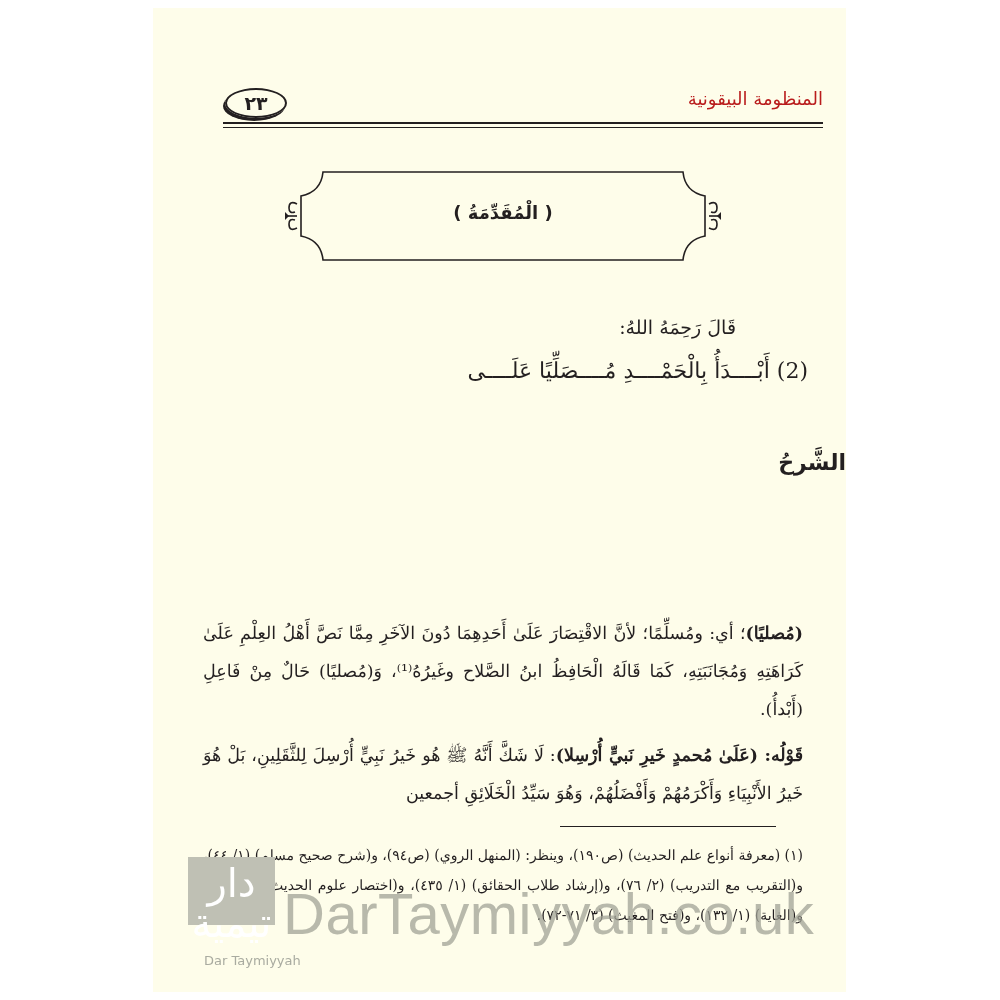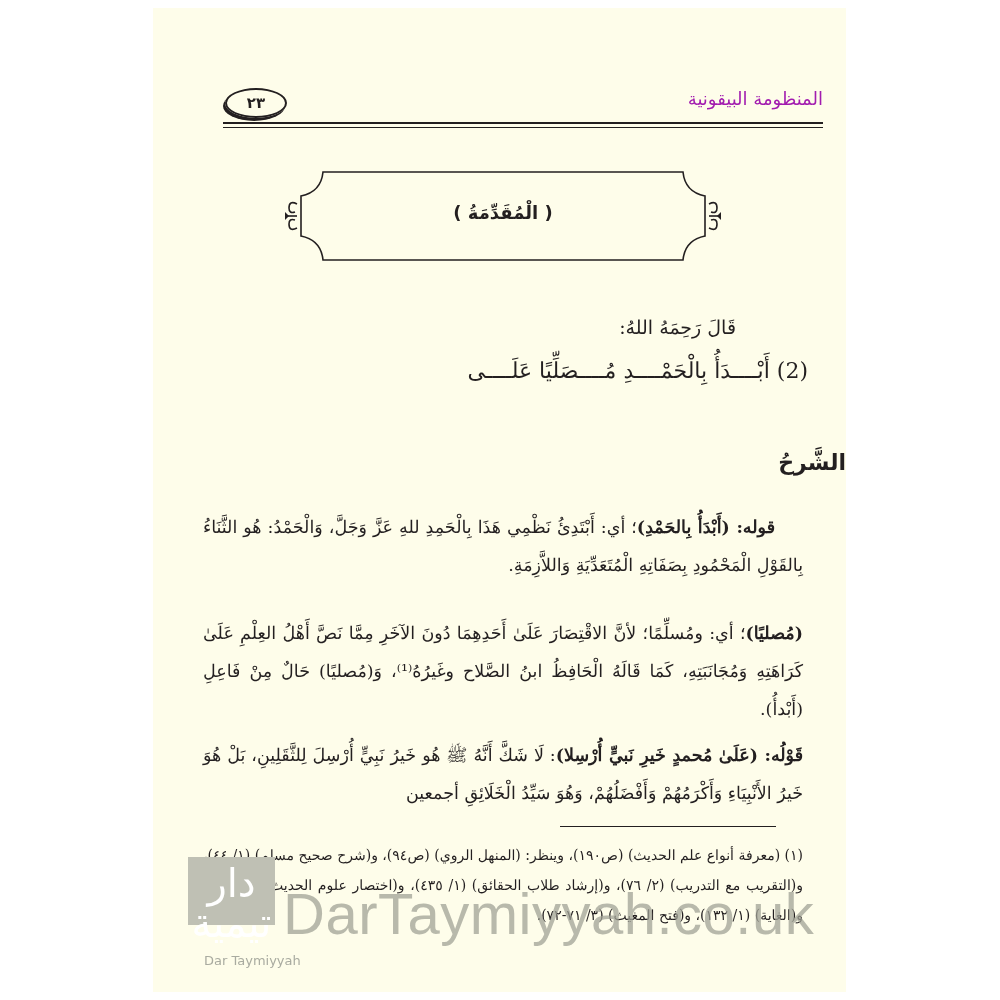--- a/index.html
+++ b/index.html
@@ -18,29 +18,29 @@
       color: #231f20;
     }
     
     .header {
       position: absolute; left: 70px; top: 78px; width: 600px; height: 40px;
     }
     .header-title {
       position: absolute; right: 0; top: 2px;
       font-family: "DejaVu Sans", sans-serif;
       font-size: 18px; direction: rtl;
-      color: #a21caf;
+      color: #b91c1c;
     }
     .page-number {
       position: absolute; left: 2px; top: 2px;
       width: 58px; height: 26px;
       border: 2px solid #231f20; border-radius: 50%;
       box-shadow: -2px 3px 0 0 #231f20;
       font-family: "DejaVu Sans", sans-serif;
-      font-size: 15px; font-weight: bold;
+      font-size: 19px; font-weight: bold;
       text-align: center; line-height: 26px;
     }
     .rule-1 { position: absolute; left: 0; right: 0; top: 36px; height: 2px; background: #231f20; }
     .rule-2 { position: absolute; left: 0; right: 0; top: 41px; height: 1px; background: #231f20; }
 
     
     .title-frame {
       position: absolute; left: 130px; top: 160px; width: 440px; height: 96px;
     }
     .title-frame svg { position: absolute; left: 0; top: 0; }
@@ -140,23 +140,20 @@
       <path d="M438 44 L434 48 L438 52 Z" fill="#231f20"></path>
     </svg>
     <div class="chapter-title">( الْمُقَدِّمَةُ )</div>
   </div>
 
   <div class="verse-intro">قَالَ رَحِمَهُ اللهُ:</div>
   <div class="verse-line verse-line-1">(2) أَبْــــدَأُ بِالْحَمْــــدِ مُــــصَلِّيًا عَلَــــى</div>
 
   <div class="section-heading">الشَّرحُ</div>
 
-  <div class="body-text para-1">
-    <span class="bold">قوله: (أَبْدَأُ بِالحَمْدِ)</span><span>؛ أي: أَبْتَدِئُ نَظْمِي هَذَا بِالْحَمِدِ للهِ عَزَّ وَجَلَّ، وَالْحَمْدُ: هُو الثَّنَاءُ بِالقَوْلِ الْمَحْمُودِ بِصَفَاتِهِ الْمُتَعَدِّيَةِ وَاللاَّزِمَةِ.</span>
-  </div>
   <div class="body-text para-2">
     <span class="bold">(مُصليًا)</span><span>؛ أي: ومُسلِّمًا؛ لأنَّ الاقْتِصَارَ عَلَىٰ أَحَدِهِمَا دُونَ الآخَرِ مِمَّا نَصَّ أَهْلُ العِلْمِ عَلَىٰ كَرَاهَتِهِ وَمُجَانَبَتِهِ، كَمَا قَالَهُ الْحَافِظُ ابنُ الصَّلاح وغَيرُهُ⁽¹⁾، وَ(مُصليًا) حَالٌ مِنْ فَاعِلِ (أَبْدأُ).</span>
   </div>
   <div class="body-text para-3">
     <span class="bold">قَوْلُه: (عَلَىٰ مُحمدٍ خَيرِ نَبيٍّ أُرْسِلا)</span><span>: لَا شَكَّ أَنَّهُ ﷺ هُو خَيرُ نَبِيٍّ أُرْسِلَ لِلثَّقَلِينِ، بَلْ هُوَ خَيرُ الأَنْبِيَاءِ وَأَكْرَمُهُمْ وَأَفْضَلُهُمْ، وَهُوَ سَيِّدُ الْخَلَائِقِ أجمعين</span>
   </div>
 
   <div class="footnote-rule"></div>
   <div class="footnotes">(١) (معرفة أنواع علم الحديث) (ص١٩٠)، وينظر: (المنهل الروي) (ص٩٤)، و(شرح صحيح مسلم) (١/ ٤٤)، و(التقريب مع التدريب) (٢/ ٧٦)، و(إرشاد طلاب الحقائق) (١/ ٤٣٥)، و(اختصار علوم الحديث) (٢/ ٣٨٧)، و(الغاية) (١/ ١٣٢)، و(فتح المغيث) (٣/ ٧١-٧٢).</div>
 </div>

